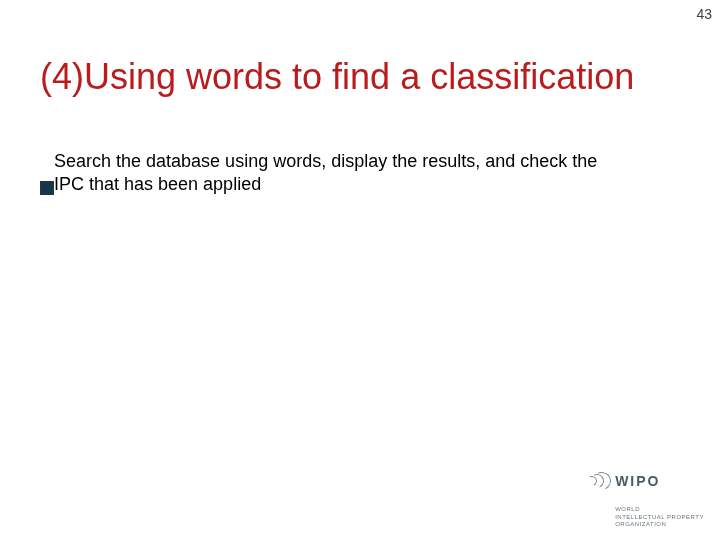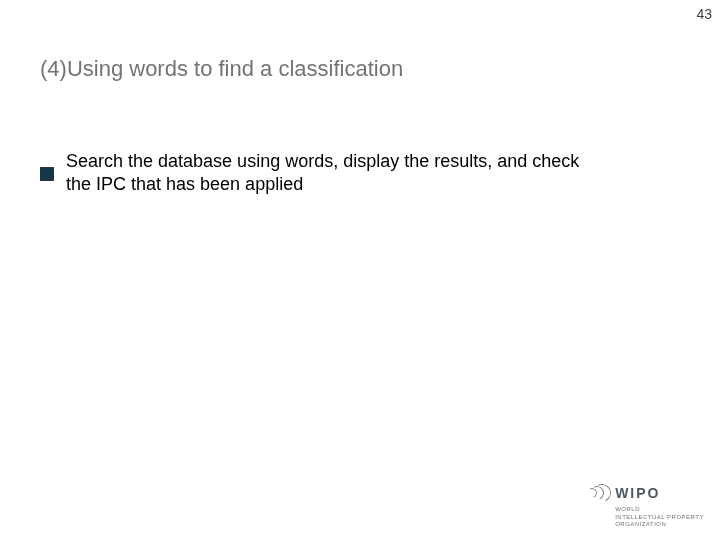--- a/index.html
+++ b/index.html
@@ -1,23 +1,23 @@
 <!DOCTYPE html>
 <html><head>
 <meta charset="utf-8">
 <style>
   * { margin: 0; padding: 0; box-sizing: border-box; }
   html, body { width: 720px; height: 540px; background: #fff; font-family: Arial, Helvetica, sans-serif; overflow: hidden; }
   .slide { position: relative; width: 720px; height: 540px; }
   .page-number { position: absolute; top: 6px; right: 8px; font-size: 14px; color: #404040; }
-  .title { position: absolute; top: 56px; left: 40px; font-size: 22px; color: #737373; font-weight: 400; }
-  .bullet-row { position: absolute; top: 150px; left: 40px; display: flex; align-items: center; gap: 12px; width: 560px; }
+  .title { position: absolute; top: 56px; left: 40px; font-size: 36px; color: #b91c1c; font-weight: 400; }
+  .bullet-row { position: absolute; top: 150px; left: 40px; display: flex; align-items: flex-end; width: 560px; }
   .bullet-marker { width: 14px; height: 14px; border: 1px solid #333; background: #14374d; margin-top: 3px; flex-shrink: 0; }
   .bullet-text { font-size: 18px; color: #000; line-height: 1.25; }
-  .footer-logo { position: absolute; bottom: 12px; right: 16px; display: flex; flex-direction: column; align-items: flex-start; gap: 2px; }
+  .footer-logo { position: absolute; bottom: 12px; right: 16px; display: flex; flex-direction: column; align-items: flex-start; gap: 14px; }
   .wipo-mark { display: flex; align-items: center; gap: 6px; }
   .wipo-arcs { position: relative; width: 22px; height: 22px; }
   .wipo-arcs span { position: absolute; border: 1.5px solid #7b868c; border-radius: 50%; border-left-color: transparent; border-bottom-color: transparent; transform: rotate(20deg); }
   .arc1 { width: 10px; height: 10px; left: 0; top: 6px; }
   .arc2 { width: 14px; height: 14px; left: 3px; top: 4px; }
   .arc3 { width: 18px; height: 18px; left: 6px; top: 2px; }
   .wipo-name { font-size: 14px; font-weight: 700; letter-spacing: 2px; color: #4b5a63; }
   .wipo-sub { font-size: 6px; letter-spacing: 0.5px; color: #6a767d; line-height: 1.2; }
   .wipo-subs { margin-left: 28px; }
 </style>

